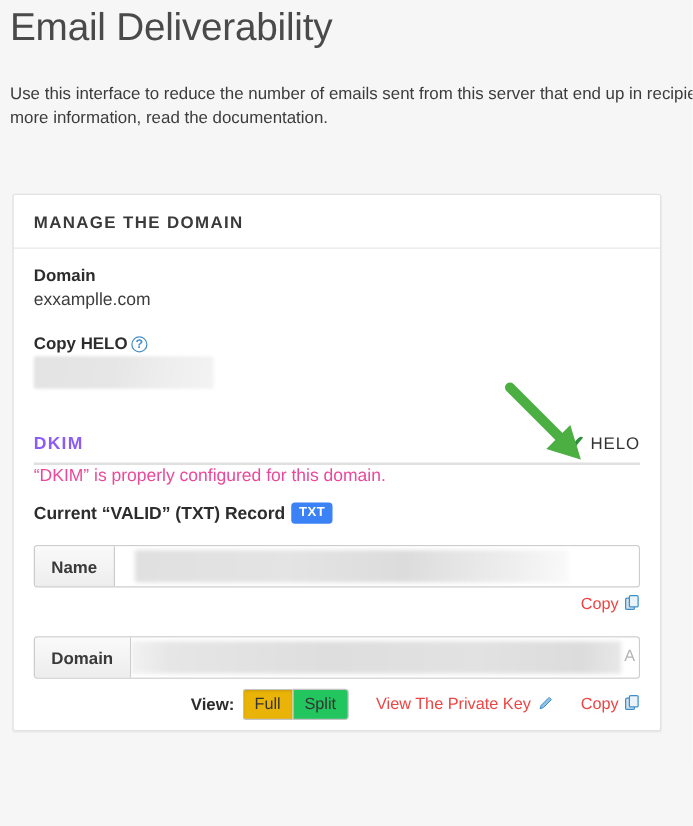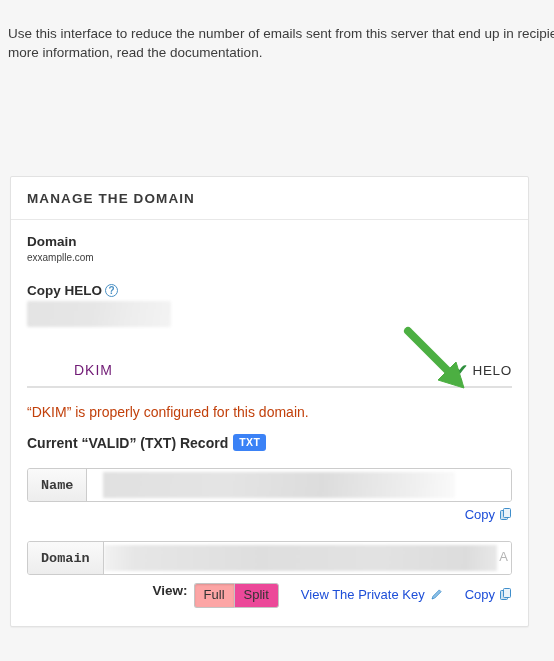--- a/index.html
+++ b/index.html
@@ -61,30 +61,30 @@
   }
   .card-header {
     padding: 14px 16px 13px 16px;
     border-bottom: 1px solid #e8e8e8;
     font-size: 13.5px;
     font-weight: bold;
     letter-spacing: 1.1px;
     color: #3a3a3a;
     text-transform: uppercase;
   }
-  .card-body { padding: 14px 16px 18px 16px; }
+  .card-body { padding: 14px 16px 8px 16px; }
 
   .field-label {
     font-size: 13.5px;
     font-weight: bold;
     color: #2d2d2d;
     margin-bottom: 3px;
   }
   .field-value {
-    font-size: 10px;
+    font-size: 14px;
     color: #3c3c3c;
     margin-bottom: 20px;
   }
   .help-icon {
     display: inline-block;
     width: 13px; height: 13px;
     border-radius: 50%;
     border: 1.3px solid #4a90c4;
     color: #4a90c4;
     font-size: 10px;
@@ -106,43 +106,41 @@
   .section-head {
     display: flex;
     align-items: baseline;
     justify-content: space-between;
     border-bottom: 2px solid #e0e0e0;
     padding-bottom: 7px;
     margin-top: 34px;
   }
   .section-title {
     font-size: 14px;
-    font-weight: normal;
+    font-weight: bold;
     letter-spacing: 1px;
-    color: #701a75;
+    color: #8b5cf6;
     text-transform: uppercase;
-    margin-left: 47px;
   }
   .status {
     font-size: 13.5px;
     letter-spacing: 0.7px;
     color: #333;
     white-space: nowrap;
   }
   .status .check {
     color: #2f8f3e;
     font-size: 15px;
     font-weight: bold;
     margin-right: 4px;
   }
 
   .section-desc {
     font-size: 14px;
-    color: #c2410c;
-    margin-top: 16px;
+    color: #ec4899;
   }
   .record-title {
     font-size: 14px;
     font-weight: bold;
     color: #2d2d2d;
     margin-top: 14px;
   }
   .badge-txt {
     display: inline-block;
     background: #3b82f6;
@@ -169,21 +167,20 @@
   }
   .input-addon {
     background: linear-gradient(#fafafa,#ededed);
     border-right: 1px solid #ccc;
     padding: 0 13px;
     display: flex;
     align-items: center;
     font-size: 13.5px;
     font-weight: bold;
     color: #3a3a3a;
-    font-family: Liberation Mono, monospace;
   }
   .input-fake {
     flex: 1;
     position: relative;
     background: #fff;
     overflow: hidden;
   }
   .input-fake .blurline {
     position: absolute;
     top: 3px;
@@ -207,77 +204,78 @@
   }
 
   .row-actions {
     display: flex;
     align-items: center;
     justify-content: flex-end;
     margin-top: 5px;
     font-size: 13px;
   }
   .link {
-    color: #1d4ed8;
+    color: #ef4444;
     text-decoration: none;
     white-space: nowrap;
   }
   .copy-icon, .pencil-icon {
     display: inline-block;
     margin-left: 5px;
     vertical-align: -2px;
   }
 
   .bottom-bar {
     display: flex;
     align-items: center;
     justify-content: flex-end;
     gap: 22px;
     margin-top: 8px;
     font-size: 13px;
   }
-  .view-group { display: flex; align-items: flex-start; }
+  .view-group { display: flex; align-items: center; }
   .view-label {
     font-weight: bold;
     color: #2d2d2d;
     font-size: 13.5px;
     margin-right: 6px;
   }
   .btn-group { display: flex; }
   .btn {
     font-size: 13px;
     padding: 3px 9px 4px 9px;
     border: 1px solid #c4c4c4;
-    background: #ec4899;
+    background: #22c55e;
     color: #333;
     cursor: pointer;
     line-height: 16px;
   }
   .btn:first-child { border-radius: 3px 0 0 3px; border-right: none; }
   .btn:last-child { border-radius: 0 3px 3px 0; }
   .btn.active {
-    background: #fca5a5;
+    background: #eab308;
     box-shadow: inset 0 1px 2px rgba(0,0,0,0.12);
   }
 
   
   .annot-arrow {
     position: absolute;
     left: 400px;
     top: 300px;
     width: 80px;
     height: 80px;
     pointer-events: none;
   }
 </style>
 </head>
 <body>
 
 <div class="page">
 
+  <h1 class="page-title">Email Deliverability</h1>
 
 
   <div class="intro">Use this interface to reduce the number of emails sent from this server that end up in recipients' spam folders. For more information, read the documentation.</div>
 
   <div class="card">
 
     <div class="card-header">Manage the Domain</div>
 
     <div class="card-body">
 

